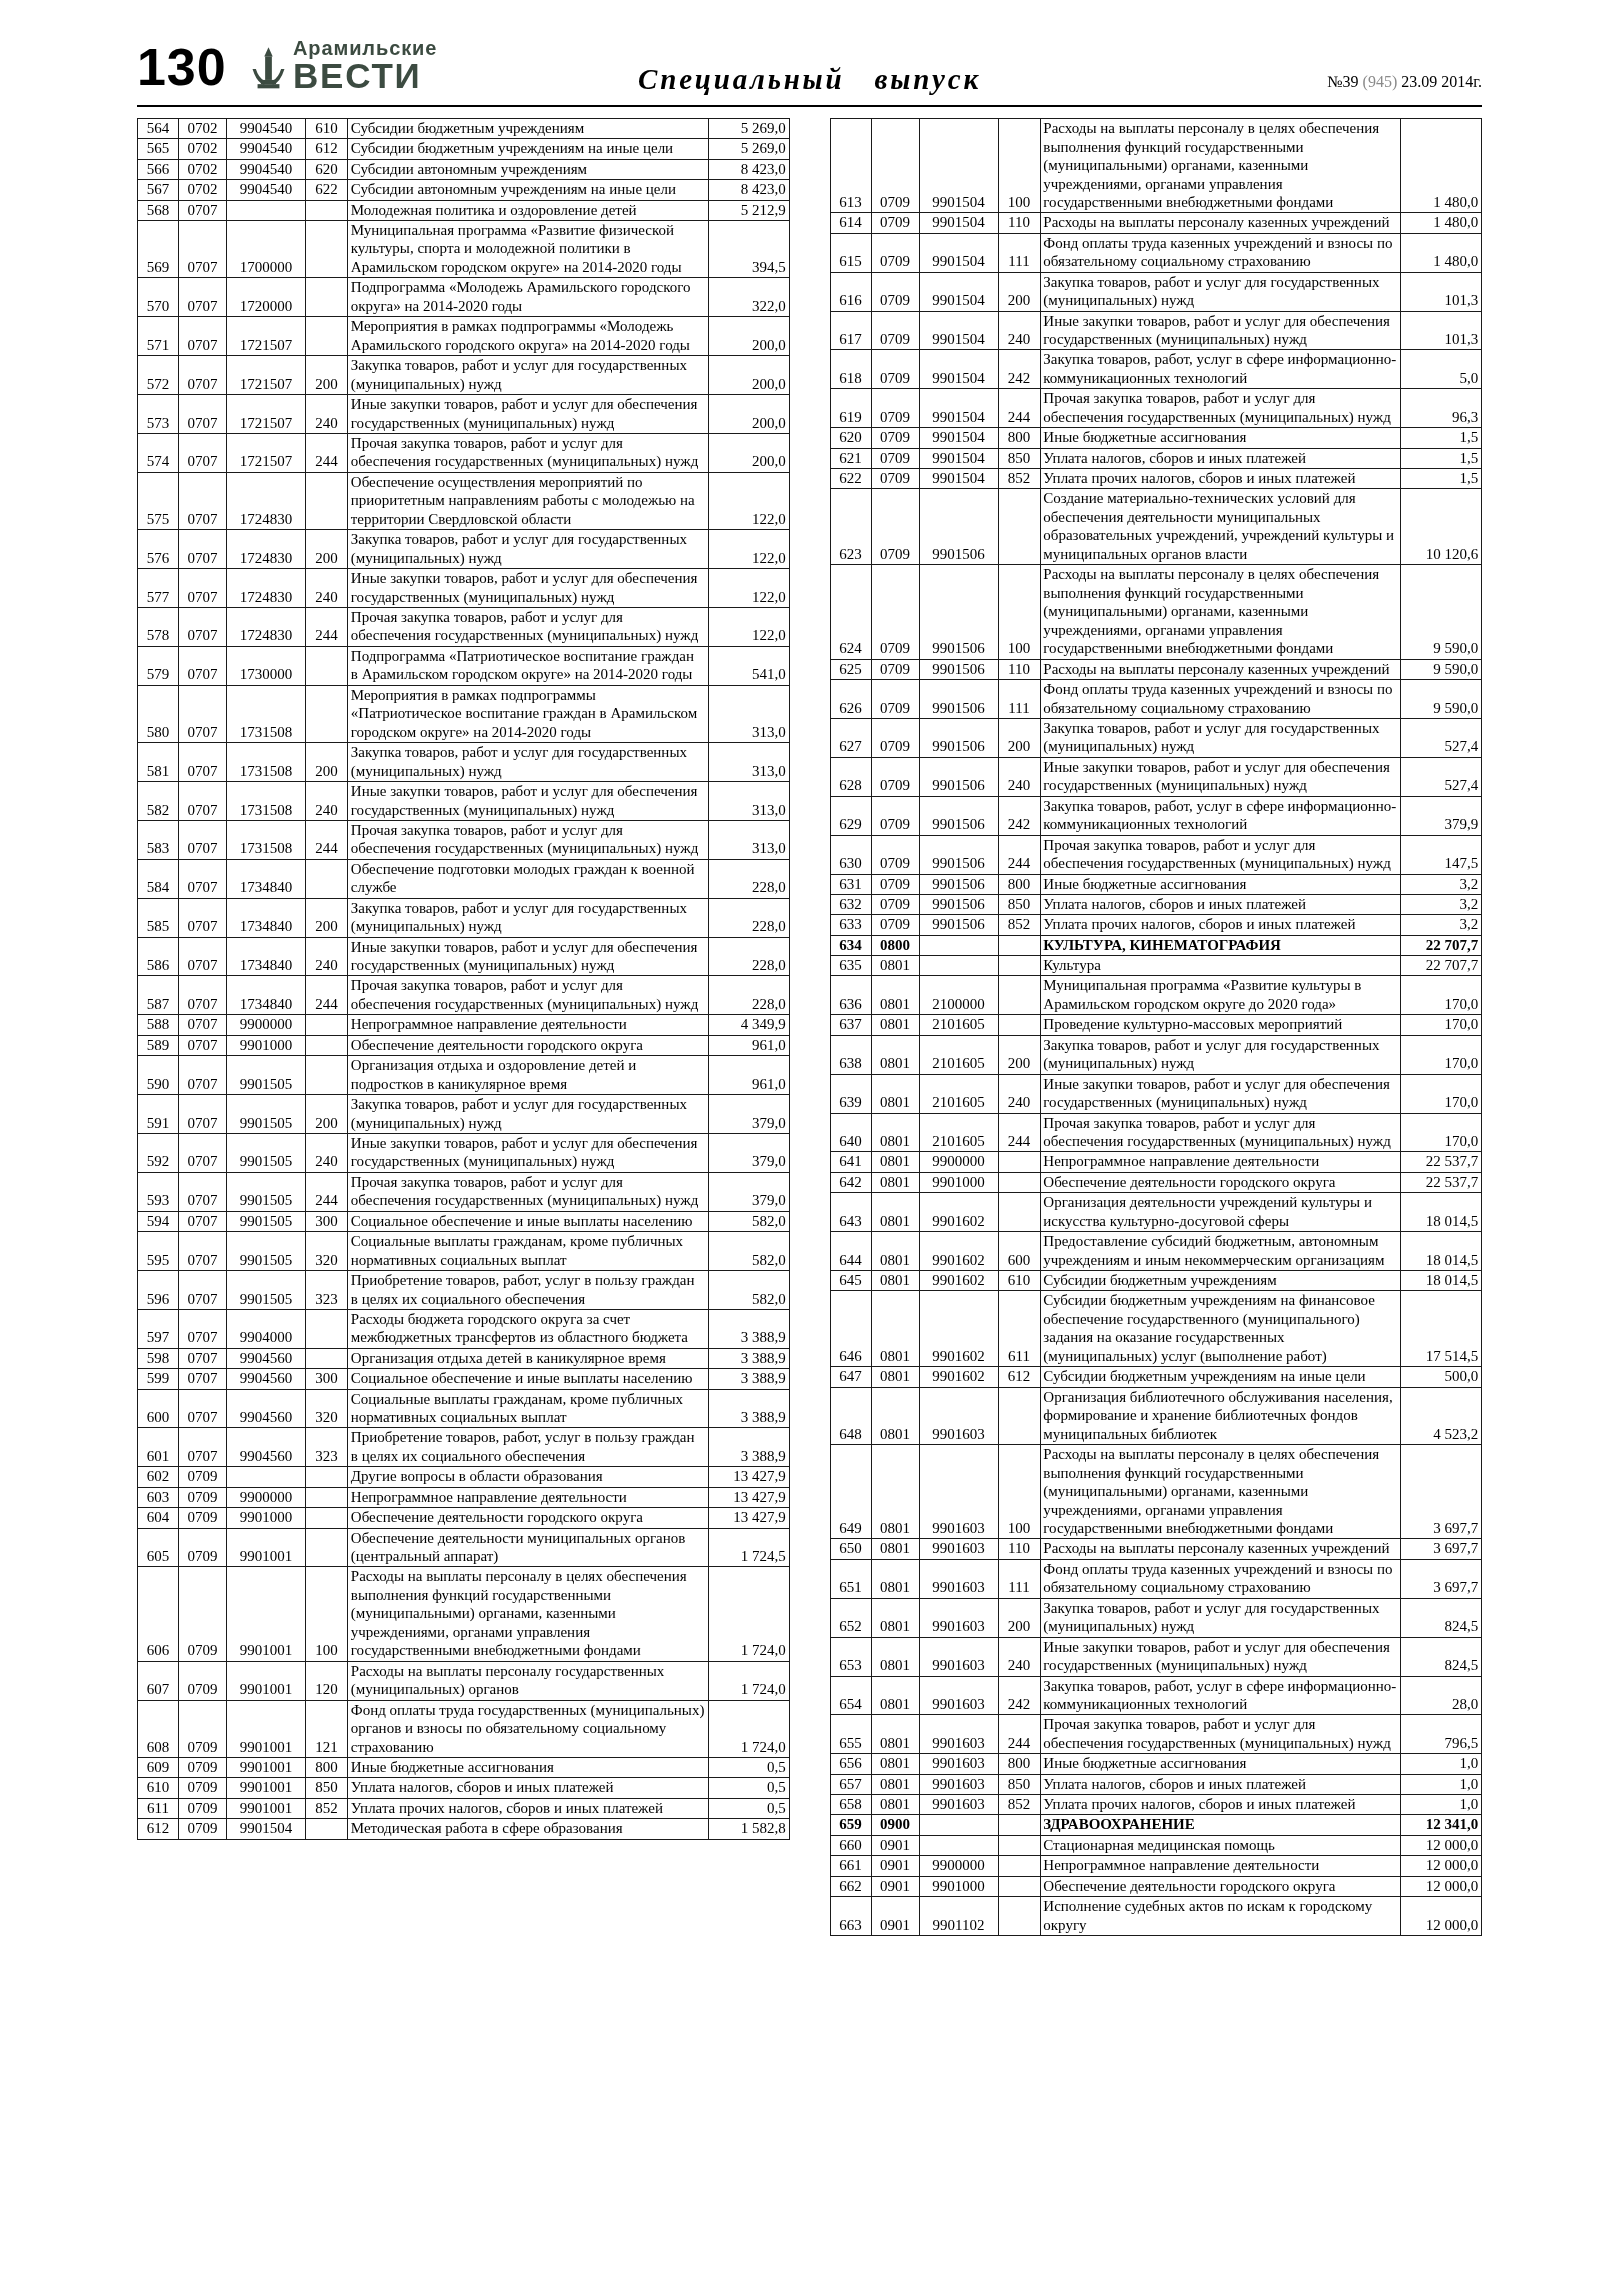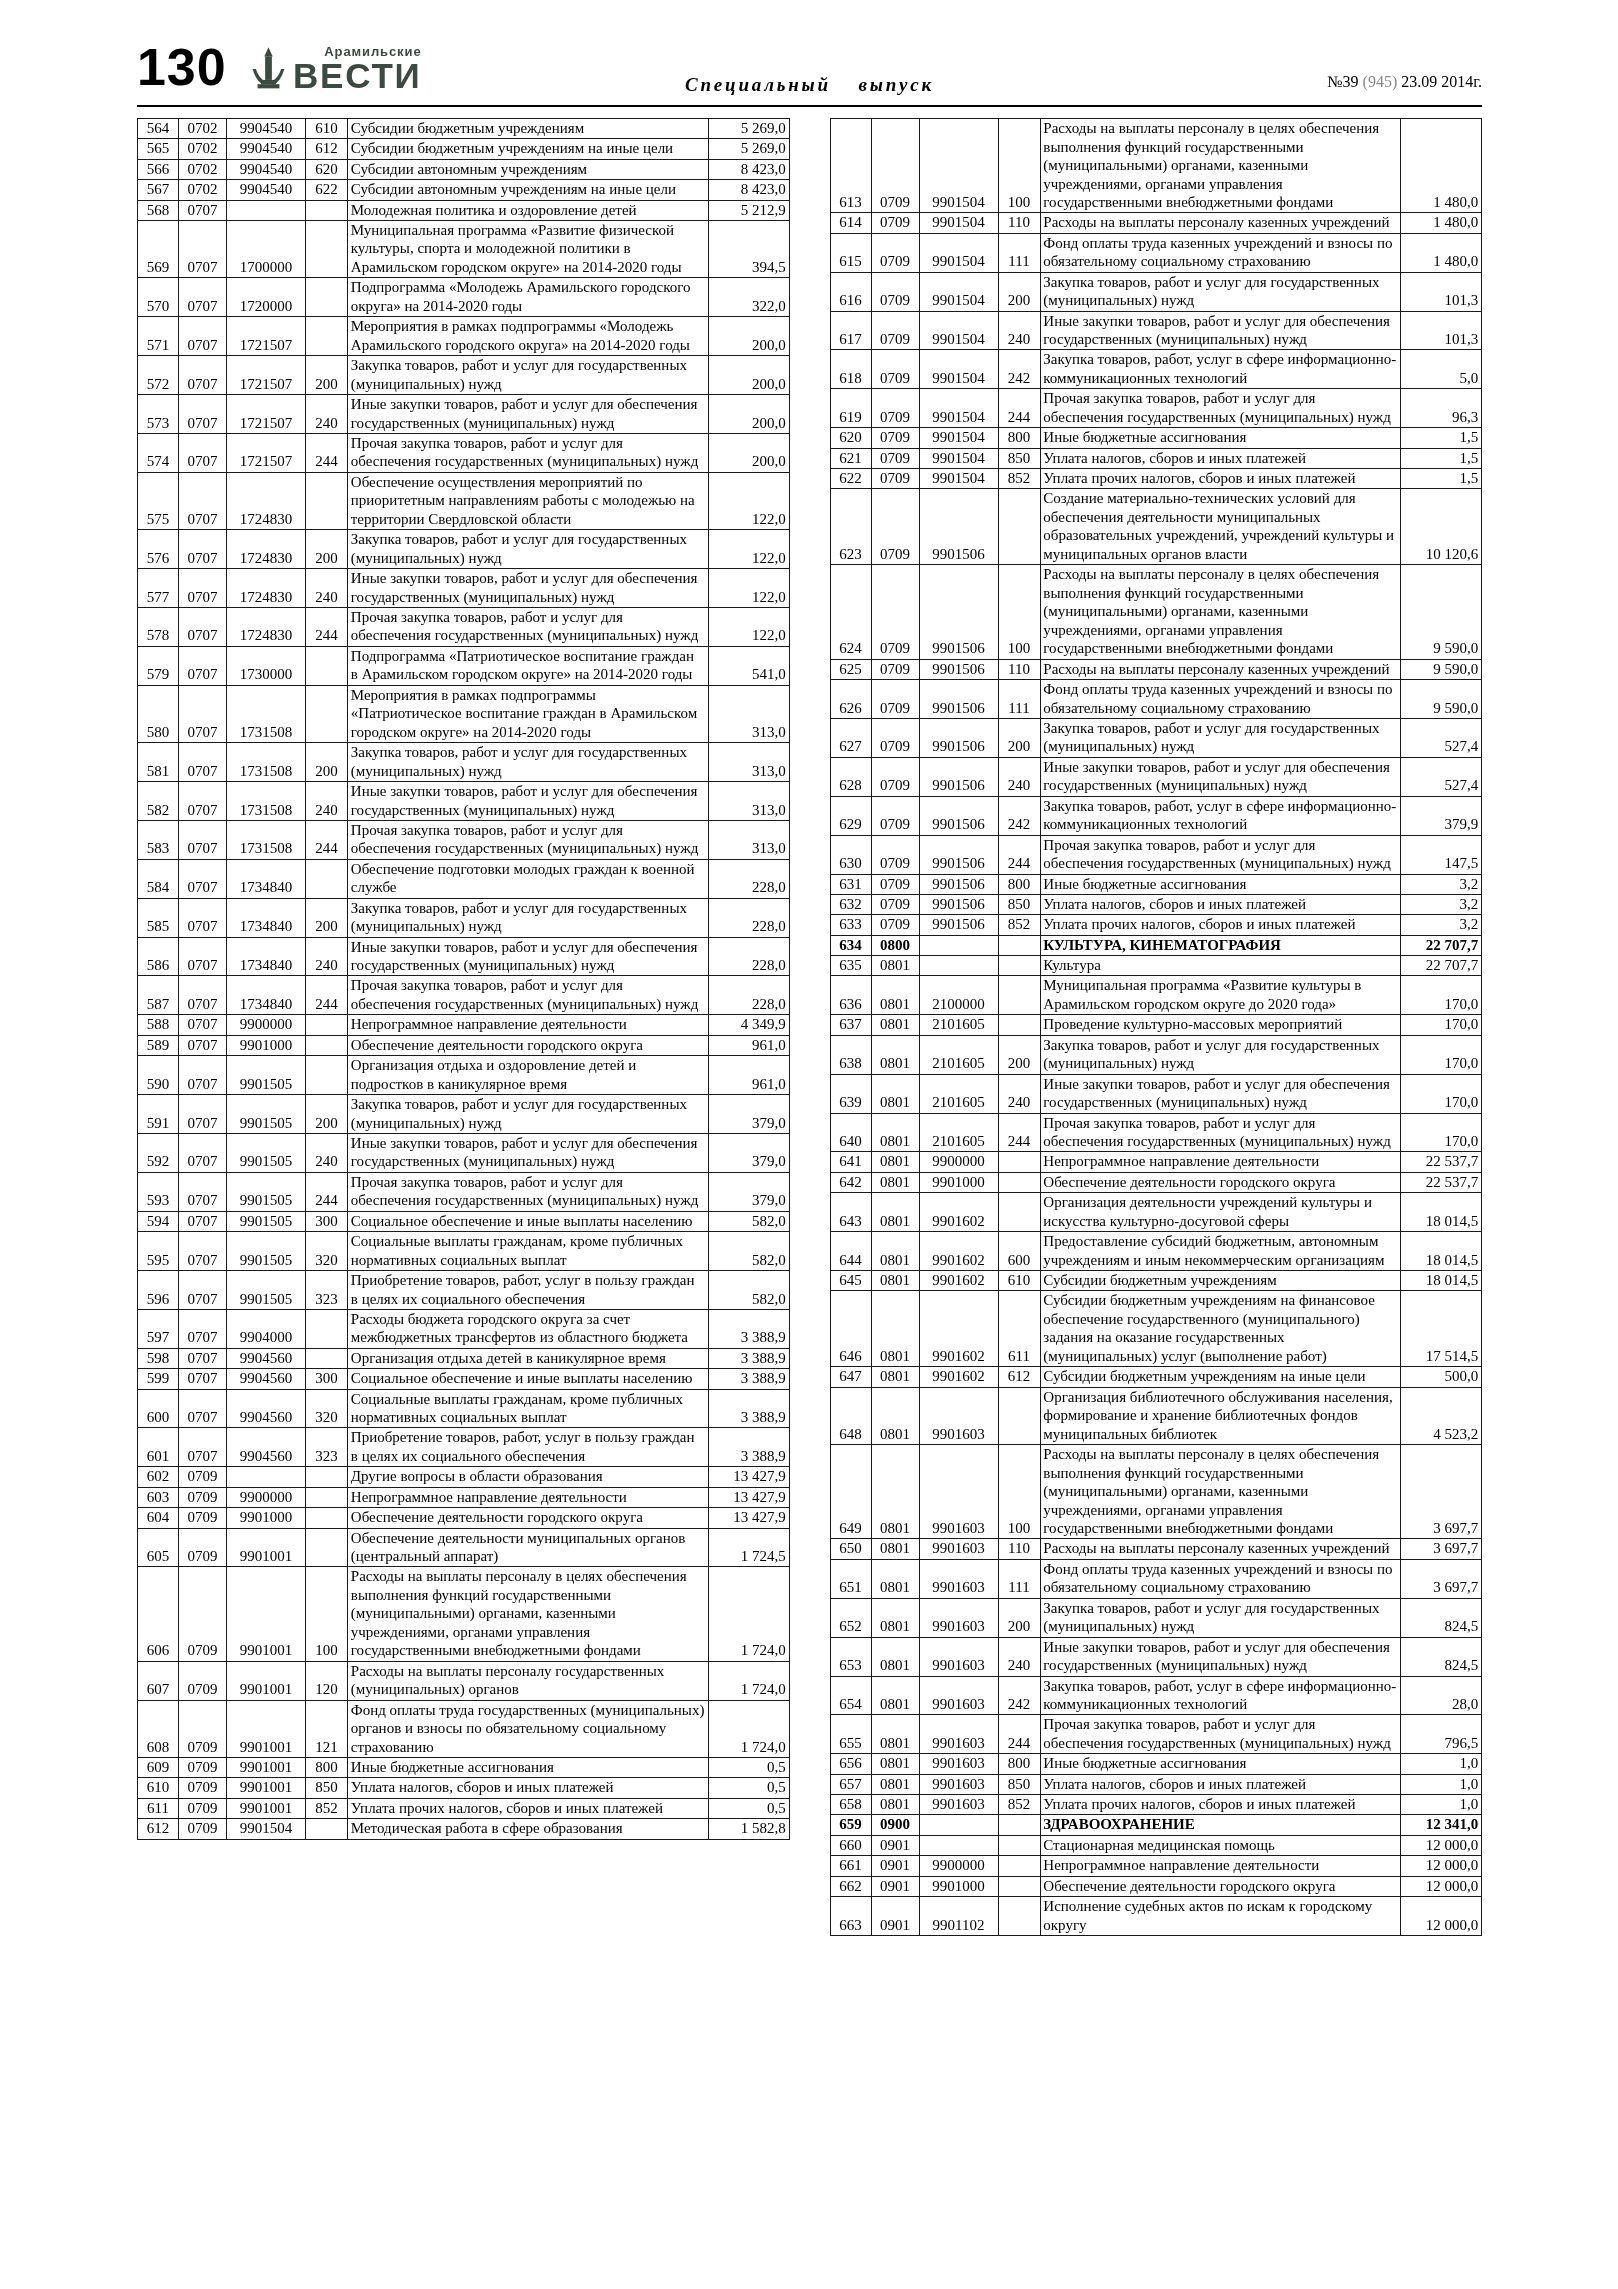--- a/index.html
+++ b/index.html
@@ -15,25 +15,25 @@
     display:flex; align-items:flex-end; position:relative;
     padding-bottom:12px; border-bottom:2.8px solid #000; height:79px;
   }
   .page-num {
     font-family:"Liberation Sans", sans-serif;
     font-size:52px; font-weight:bold; line-height:1; letter-spacing:0.9px;
   }
   .logo { display:flex; align-items:flex-end; margin-left:24px; gap:5.5px; }
   .logo-icon { display:inline-block; line-height:0; }
   .logo-text { display:flex; flex-direction:column; line-height:1; color:#3c4b41; }
-  .logo-top { font-family:"Liberation Sans", sans-serif; font-size:13px; font-weight:bold; letter-spacing:0.9px;text-align:right; }
+  .logo-top { font-family:"Liberation Sans", sans-serif; font-size:20px; font-weight:bold; letter-spacing:0.9px; }
   .logo-bottom { font-family:Liberation Sans, sans-serif; font-size:35px; font-weight:bold; letter-spacing:1.8px; }
   .title {
     position:absolute; left:50%; transform:translateX(-50%); bottom:9.2px;
-    font-size:19px; font-weight:bold; font-style:italic;
+    font-size:29px; font-weight:bold; font-style:italic;
     letter-spacing:2.8px; word-spacing:20px; white-space:nowrap;
   }
   .issue { margin-left:auto; font-size:16px; white-space:nowrap; padding-bottom:1.8px; }
   .issue .muted { color:#8a8a8a; }
 
   
   .columns { display:flex; gap:40px; margin-top:11px; align-items:flex-start; }
   table.budget {
     border-collapse:collapse; table-layout:fixed;
     width:calc(50% - 12px);

